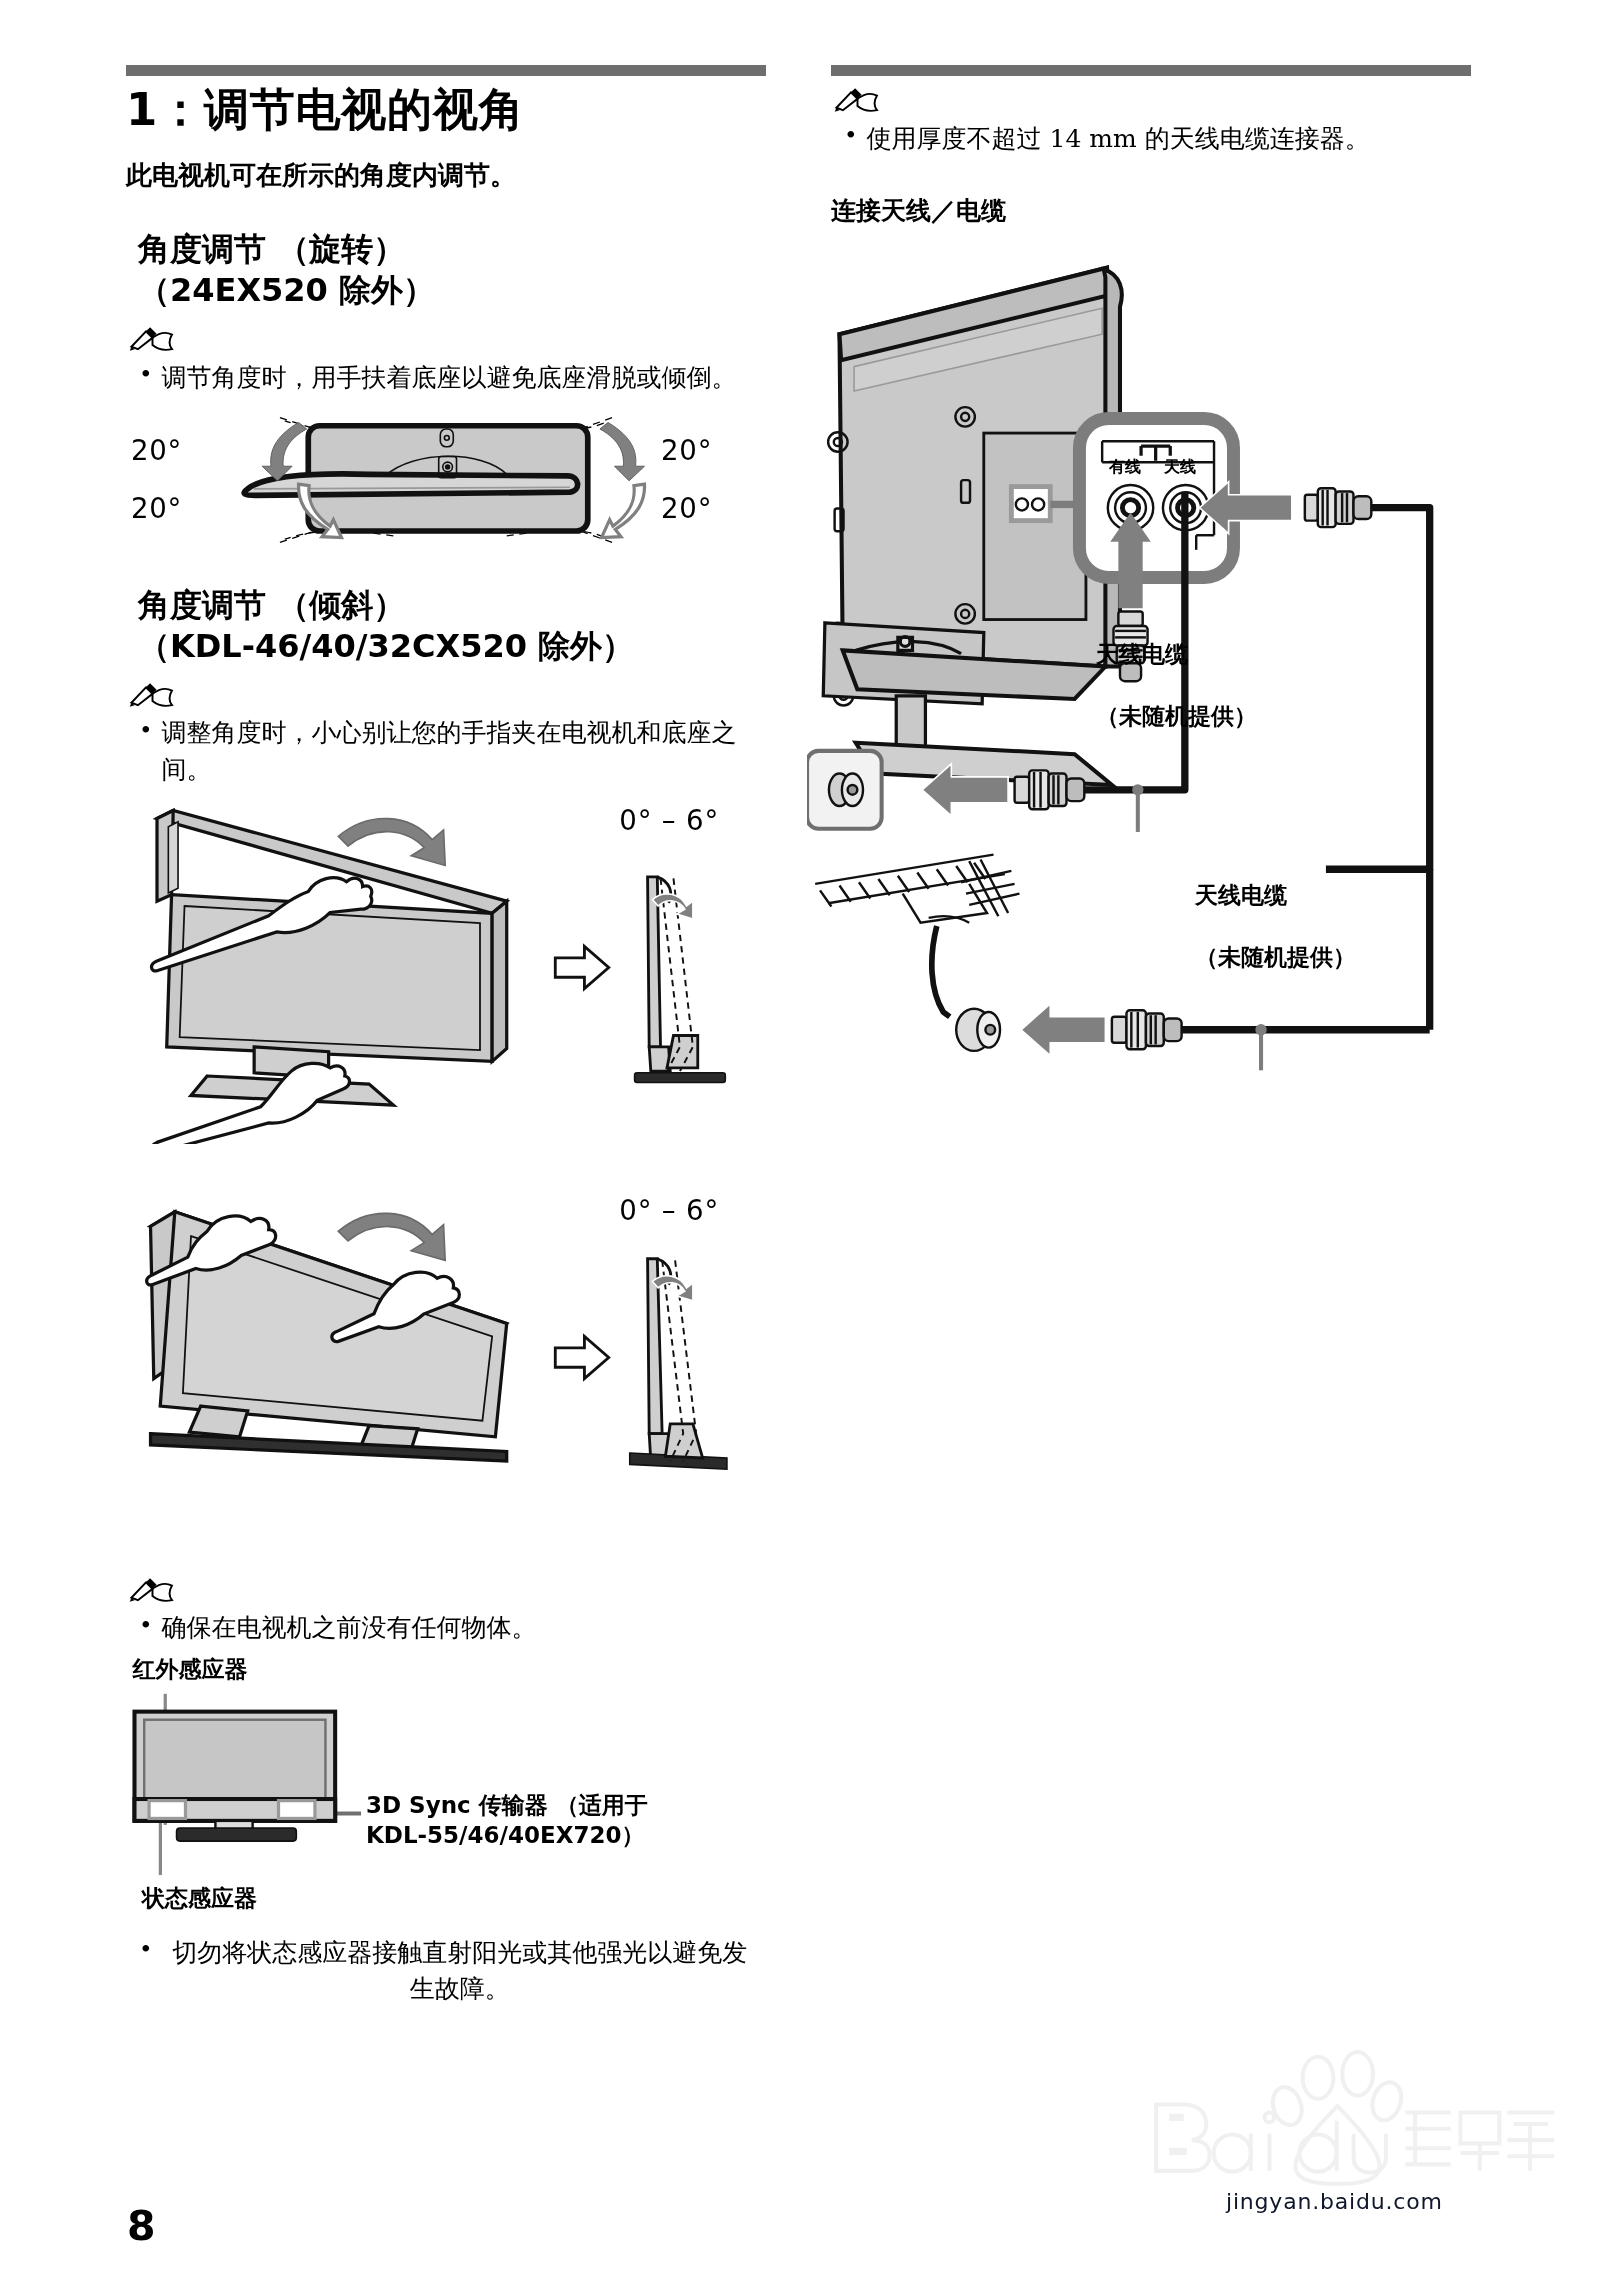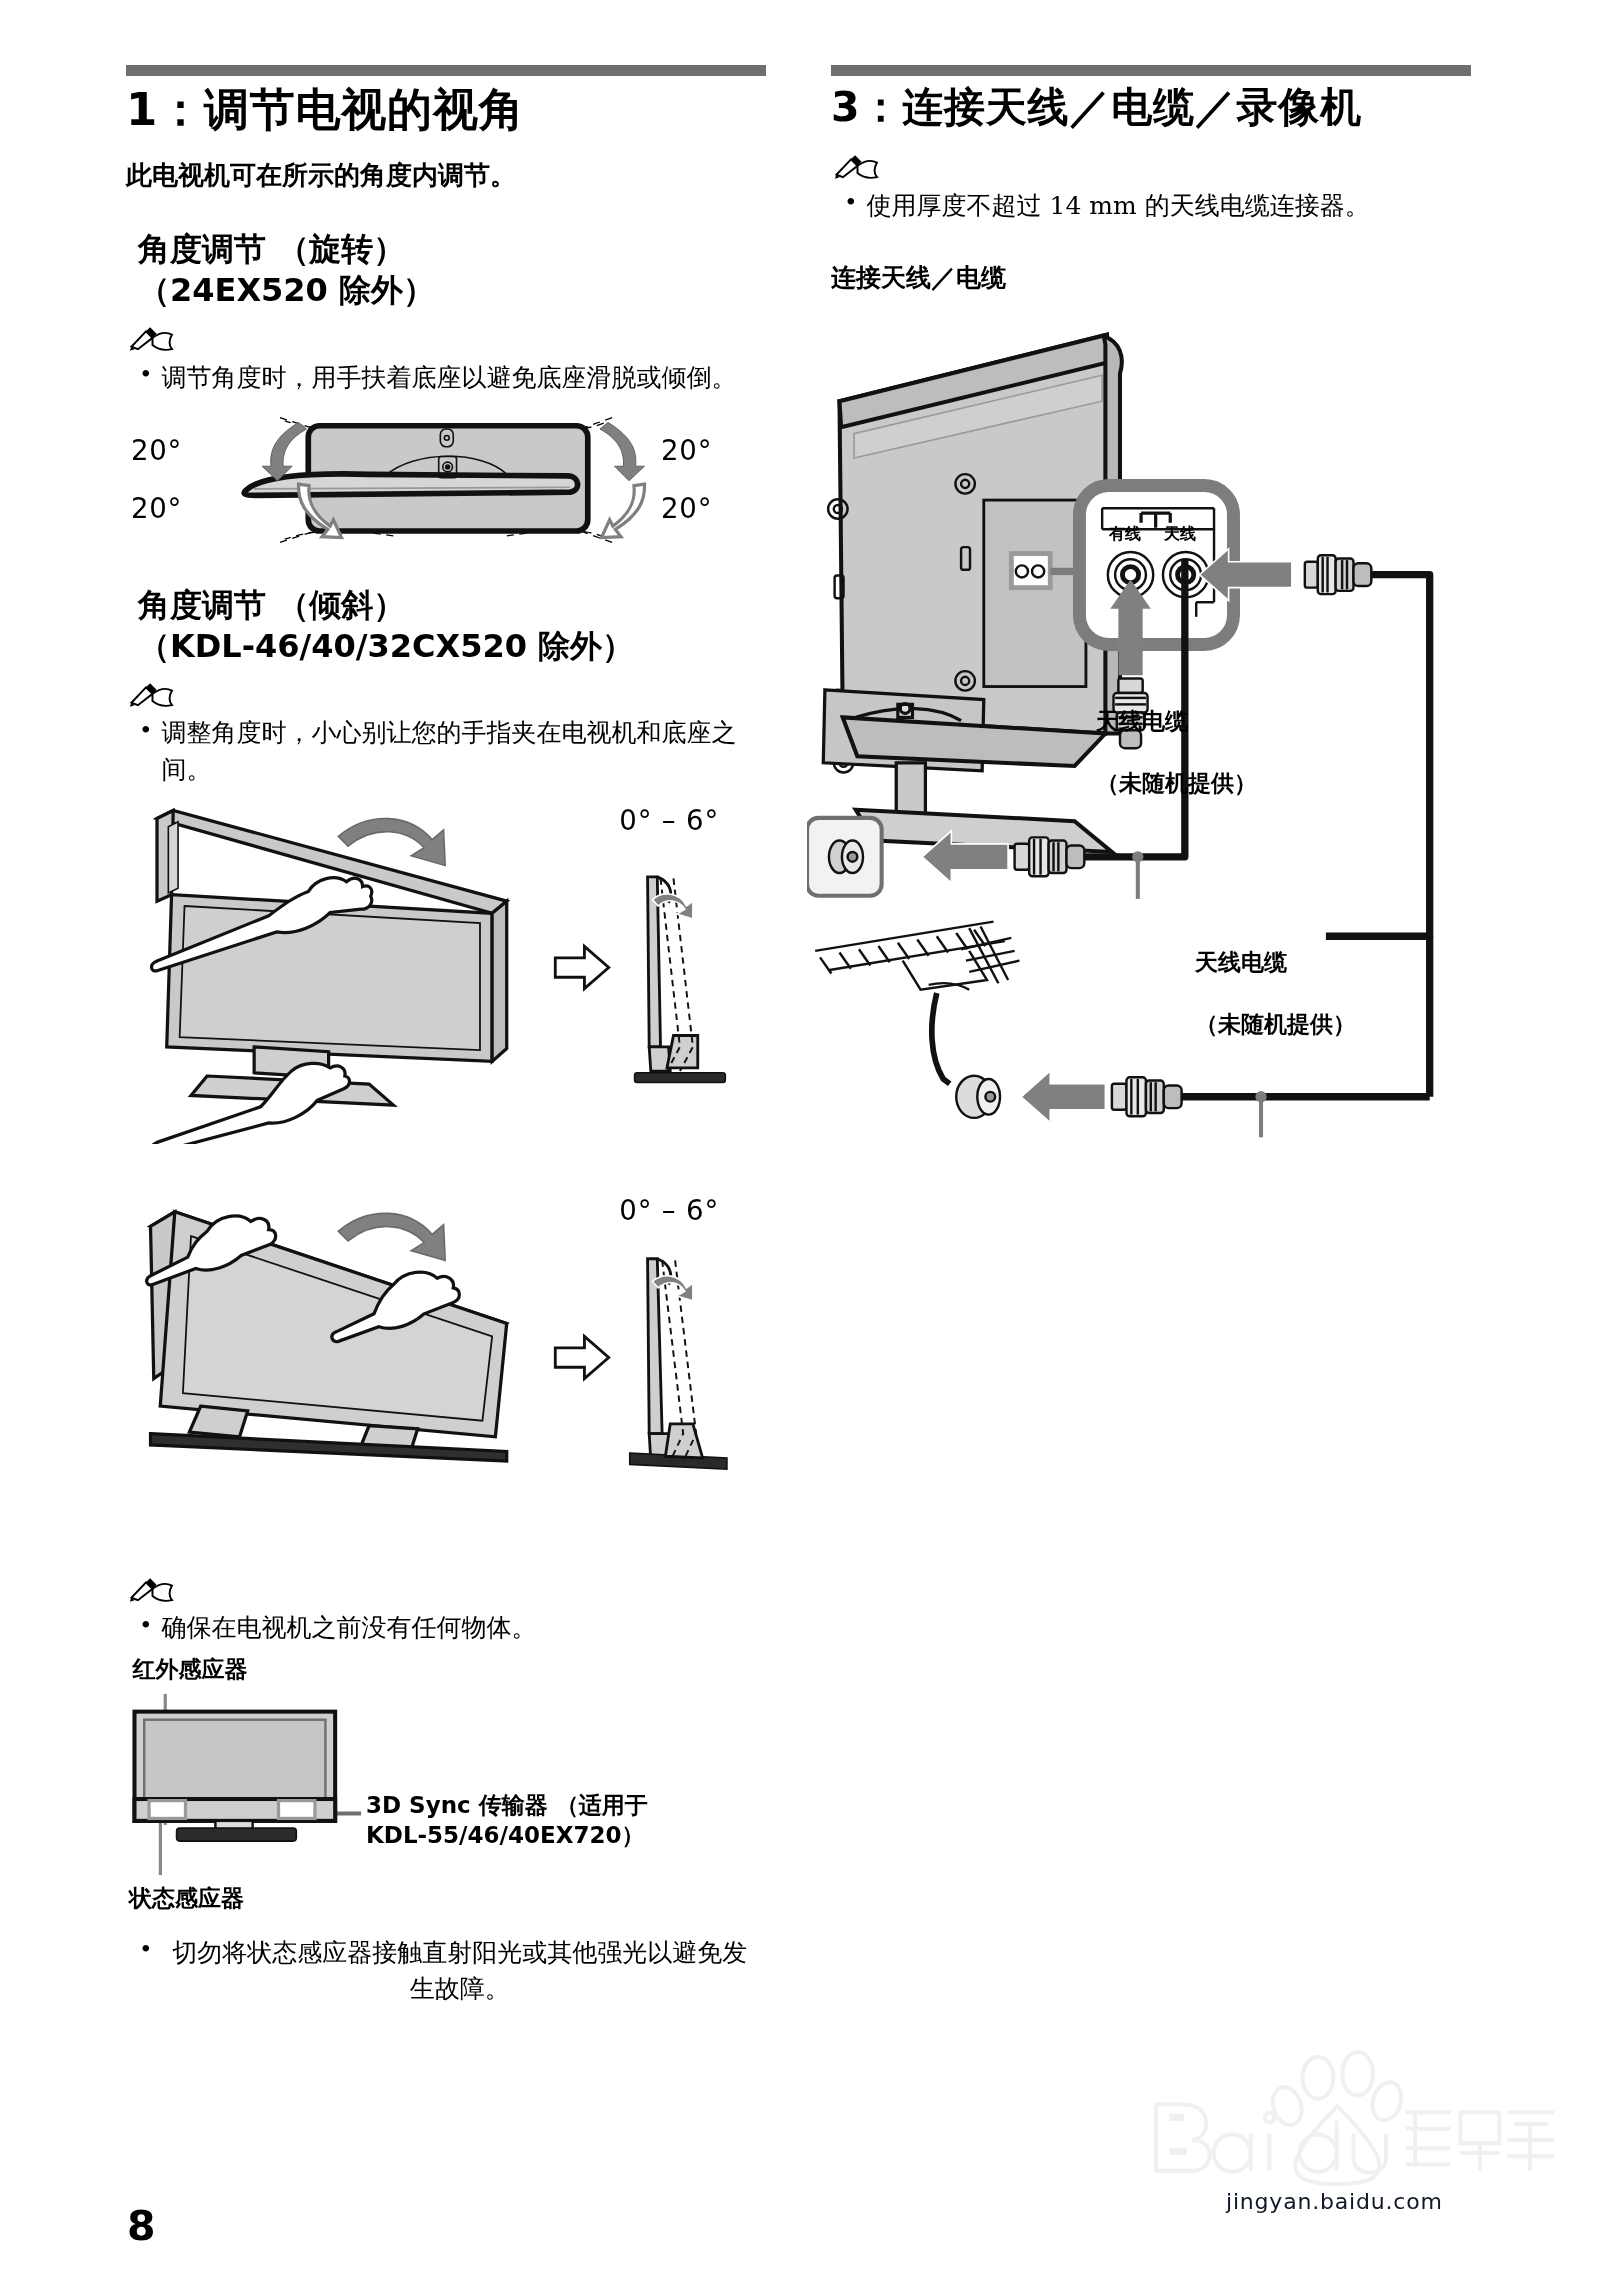--- a/index.html
+++ b/index.html
@@ -287,36 +287,35 @@
 
         <rect x="10" y="178" width="248" height="27" fill="#cfcfcf" stroke="#111" stroke-width="5"></rect>
 
         <rect x="28" y="180" width="45" height="22" fill="#fff" stroke="#9a9a9a" stroke-width="4"></rect>
         <rect x="188" y="180" width="45" height="22" fill="#fff" stroke="#9a9a9a" stroke-width="4"></rect>
 
         <rect x="110" y="205" width="46" height="12" fill="#dcdcdc" stroke="#111" stroke-width="3"></rect>
         <rect x="62" y="214" width="148" height="16" rx="4" fill="#2b2b2b" stroke="#111" stroke-width="2"></rect>
       </svg>
       <span class="sensor-lbl" style="left:6.5px;top:0px;">红外感应器</span>
-      <span class="sensor-lbl" style="left:3px;top:229px;">状态感应器</span>
+      <span class="sensor-lbl" style="left:16px;top:229px;">状态感应器</span>
       <span class="sensor-lbl" style="left:240px;top:136px;">
         <span>3D Sync 传输器 （适用于</span><br>
         <span>KDL-55/46/40EX720）</span>
       </span>
     </div>
 
     <ul class="notes" style="margin-top:13px;text-align:center;">
       <li>切勿将状态感应器接触直射阳光或其他强光以避免发生故障。</li>
     </ul>
   </div>
 
   <div class="col col-right">
 
     <div class="rule"></div>
-    <h1 class="sec" style="font-size:41px;">3：连接天线／电缆／录像机</h1>
 
     <svg class="noteicon" viewBox="0 0 60 34" width="49" height="27.6">
       <path d="M4 28 L22 9 L30 17 L12 31 Z" fill="none" stroke="#000" stroke-width="2.4"></path>
       <path d="M22 9 L27 4 L35 12 L30 17 Z" fill="#000"></path>
       <path d="M30 17 C38 11 46 9 54 13 C50 20 50 26 54 31 C45 33 36 31 30 26 Z" fill="none" stroke="#000" stroke-width="2.4"></path>
       <path d="M4 28 L2 33 L8 31 Z" fill="#000"></path>
     </svg>
 
     <ul class="notes">
       <li>使用厚度不超过 14 mm 的天线电缆连接器。</li>

